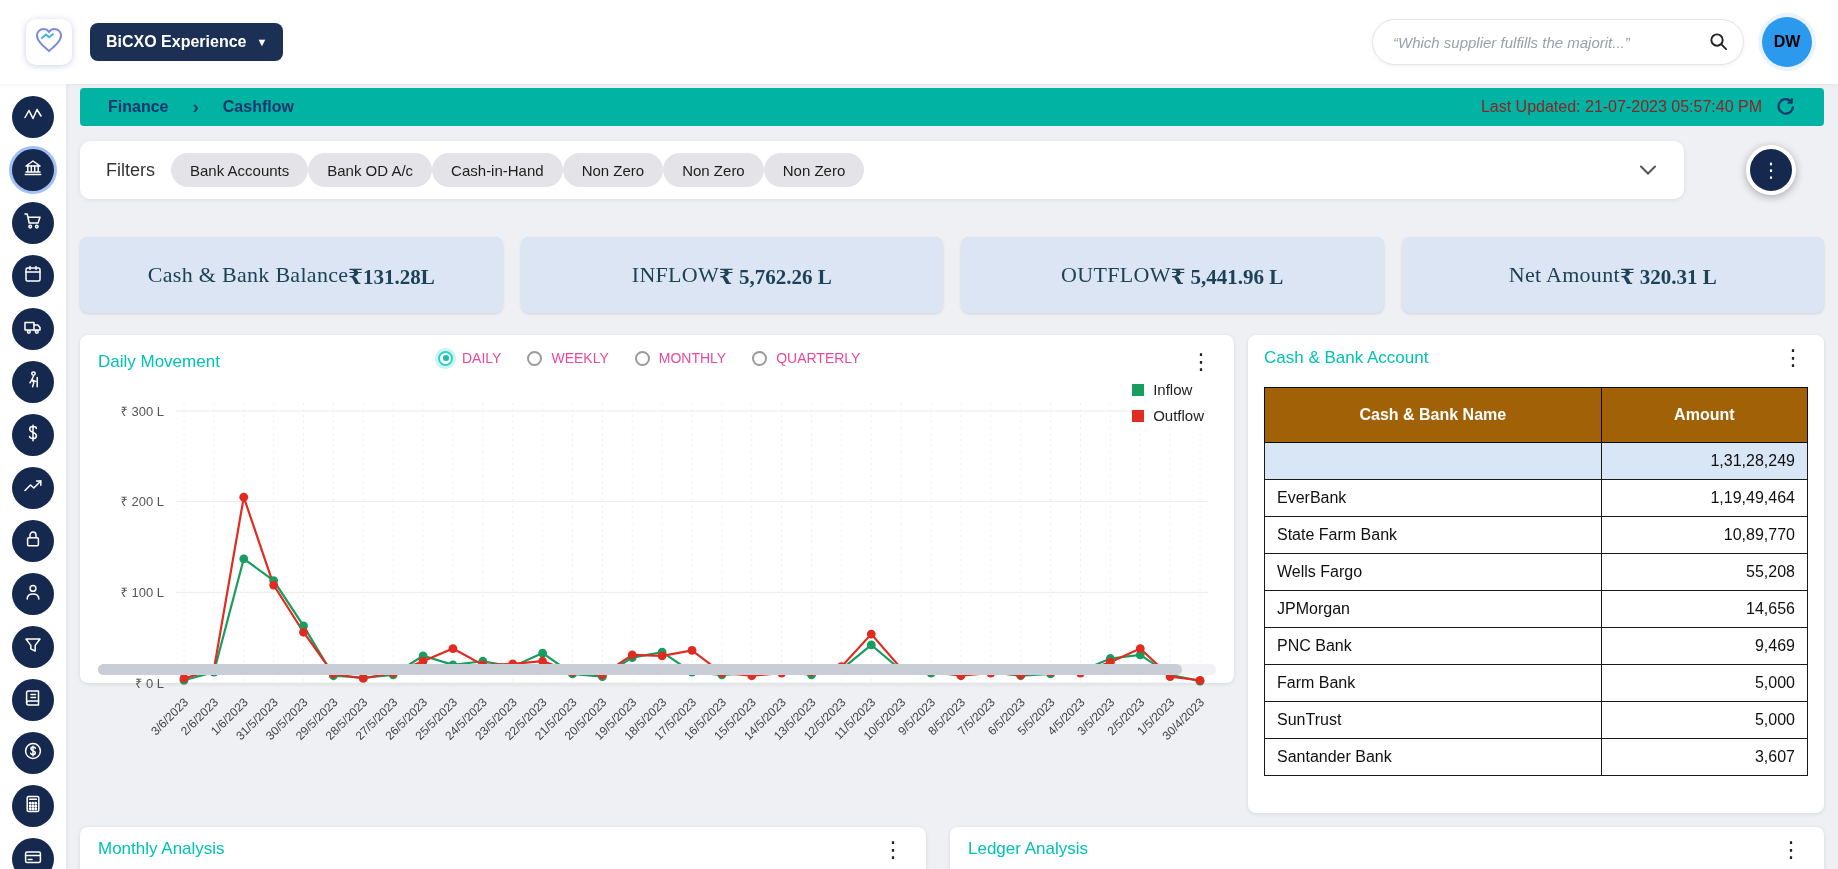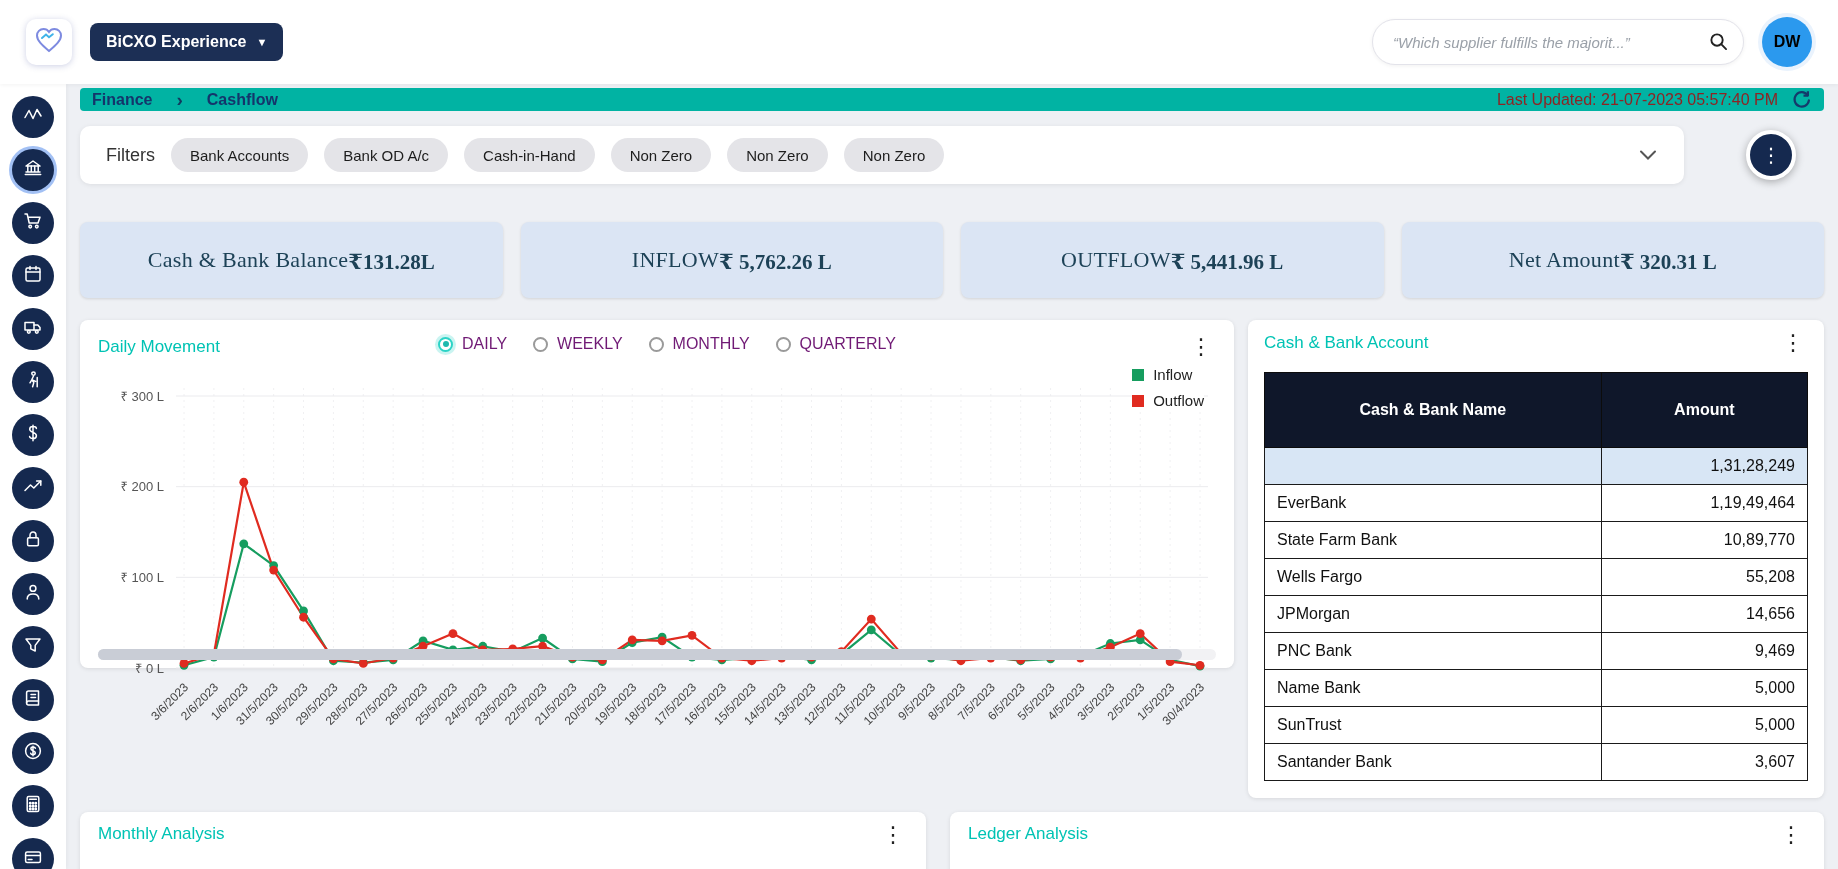--- a/index.html
+++ b/index.html
@@ -20,21 +20,21 @@
   .avatar{width:50px;height:50px;border-radius:50%;background:#2b99ee;color:#000000;font-weight:bold;font-size:16px;display:flex;align-items:center;justify-content:center;box-shadow:0 0 0 4px #eaf3fd;cursor:pointer}
 
   
   .sidebar{position:absolute;top:84px;left:0;bottom:0;width:66px;background:#fff;box-shadow:1px 0 4px rgba(0,0,0,.05);display:flex;flex-direction:column;align-items:center;padding-top:12px;gap:11px;z-index:5;overflow:hidden}
   .side-item{width:42px;height:42px;min-height:42px;border-radius:50%;background:#15294f;display:flex;align-items:center;justify-content:center;cursor:pointer}
   .side-item.active{box-shadow:0 0 0 3px rgba(86,140,235,.55)}
 
   
   .main{position:absolute;left:66px;top:84px;right:0;bottom:0;background:#eef0f4;padding:4px 14px 0 14px;overflow:hidden}
 
-  .crumb-bar{height:23px;background:#01b3a3;border-radius:4px;display:flex;align-items:center;padding:0 12px;gap:10px}
+  .crumb-bar{height:38px;background:#01b3a3;border-radius:4px;display:flex;align-items:center;padding:0 28px;gap:10px}
   .crumb{font-size:16px;font-weight:bold;color:#14356b;cursor:pointer}
   .crumb-sep{color:#123a5e;font-size:19px;font-weight:bold;padding:0 14px}
   .crumb-right{margin-left:auto;display:flex;align-items:center;gap:12px}
   .last-updated{font-size:16px;color:#8e2424}
   .refresh{cursor:pointer;display:flex;align-items:center}
 
   .filters-row{margin-top:15px;display:flex;align-items:center}
   .filters-card{flex:1;background:#fff;border-radius:10px;box-shadow:0 1px 5px rgba(0,0,0,.08);height:58px;display:flex;align-items:center;gap:16px;padding:0 26px}
   .filters-label{font-size:18px;color:#333}
   .chip{background:#e4e4e8;border:none;border-radius:17px;height:34px;padding:0 19px;font-size:15px;color:#1d1d1d;cursor:pointer;font-family:inherit}
@@ -49,34 +49,34 @@
   .content-row{margin-top:22px;display:flex;gap:14px;align-items:flex-start}
   .card{background:#fff;border-radius:8px;box-shadow:0 1px 4px rgba(0,0,0,.1)}
   .chart-card{width:1154px;height:348px;position:relative;padding:12px 18px}
   .chart-head{display:flex;align-items:center;position:relative;height:30px}
   .panel-title{font-size:17px;color:#00c3b4}
   .period-group{position:absolute;left:340px;top:3px;display:flex;gap:26px;align-items:center}
   .radio-opt{display:flex;align-items:center;gap:9px;cursor:pointer}
   .radio{width:15px;height:15px;border:2px solid #9a9a9a;border-radius:50%;position:relative;background:#fff}
   .radio.sel{border-color:#2bd3c6;box-shadow:0 0 0 3px rgba(43,211,198,.25)}
   .radio.sel::after{content:'';position:absolute;inset:2.5px;background:#1db9ae;border-radius:50%}
-  .radio-label{font-size:16px;color:#701a75}
+  .radio-label{font-size:14px;color:#ec4899}
   .kebab{margin-left:auto;font-size:22px;color:#222;cursor:pointer;line-height:1;padding:0 4px}
   .legend{position:absolute;right:30px;top:46px;display:flex;flex-direction:column;gap:9px;z-index:2;background:#fff}
   .legend-item{display:flex;align-items:center;gap:9px;cursor:pointer}
   .swatch{width:12px;height:12px}
   .legend-label{font-size:15px;color:#222}
   #chart-holder{margin-top:8px}
   .chart-scroll{position:absolute;left:18px;right:18px;bottom:8px;height:11px;background:#f2f2f4;border-radius:6px}
   .chart-scroll-thumb{width:97%;height:100%;background:#c9cdd6;border-radius:6px;cursor:pointer}
 
   .table-card{flex:1;height:478px;padding:12px 16px;position:relative;overflow:hidden}
   .table-head{display:flex;align-items:center;margin-bottom:18px}
   table.bank{width:100%;border-collapse:collapse}
-  table.bank th{background:#0f172a;color:#fff;font-size:16px;padding:28px 8px;border:1px solid #0c0c0c;text-align:center;font-weight:bold}
+  table.bank th{background:#a16207;color:#fff;font-size:16px;padding:18px 8px;border:1px solid #0c0c0c;text-align:center;font-weight:bold}
   table.bank td{font-size:16px;color:#101010;padding:9px 12px;border:1px solid #1a1a1a;background:#fff}
   table.bank td.amt{text-align:right}
   table.bank tr.total-row td{background:#d8e6f5}
   th.name-col{width:62%}
 
   .bottom-row{margin-top:14px;display:flex;gap:24px}
   .bottom-card{height:60px;padding:12px 18px;display:flex;align-items:flex-start;border-radius:8px 8px 0 0}
   .bottom-card.monthly{width:846px}
   .bottom-card.ledger{flex:1}
 </style>
@@ -226,21 +226,21 @@
               <path d="M17.6 6.2 A7.2 7.2 0 1 0 18.9 11.4" stroke="#143a6b" stroke-width="2.2" fill="none" stroke-linecap="round"></path>
               <polyline points="17.9 2.2 17.9 6.6 13.5 6.6" stroke="#143a6b" stroke-width="2.2" fill="none" stroke-linejoin="round"></polyline>
             </svg>
         </span>
       </div>
     </div>
 
     <div class="filters-row">
       <div class="filters-card">
         <span class="filters-label">Filters</span>
-        <div style="display:flex;gap:16px;align-items:center">
+        <div style="display:flex;align-items:center">
             <button class="chip">Bank Accounts</button>
             <button class="chip">Bank OD A/c</button>
             <button class="chip">Cash-in-Hand</button>
             <button class="chip">Non Zero</button>
             <button class="chip">Non Zero</button>
             <button class="chip">Non Zero</button>
           </div>
         <span class="filters-chevron">
           <svg width="20" height="12" viewBox="0 0 20 12">
               <polyline points="3 2.5 10 9.5 17 2.5" fill="none" stroke="#555" stroke-width="2" stroke-linecap="round"></polyline>
@@ -494,21 +494,21 @@
   </tr>
               <tr class="bank-row">
     <td class="name">JPMorgan</td>
     <td class="amt">14,656</td>
   </tr>
               <tr class="bank-row">
     <td class="name">PNC Bank</td>
     <td class="amt">9,469</td>
   </tr>
               <tr class="bank-row">
-    <td class="name">Name Bank</td>
+    <td class="name">Farm Bank</td>
     <td class="amt">5,000</td>
   </tr>
               <tr class="bank-row">
     <td class="name">SunTrust</td>
     <td class="amt">5,000</td>
   </tr>
               <tr class="bank-row">
     <td class="name">Santander Bank</td>
     <td class="amt">3,607</td>
   </tr>

